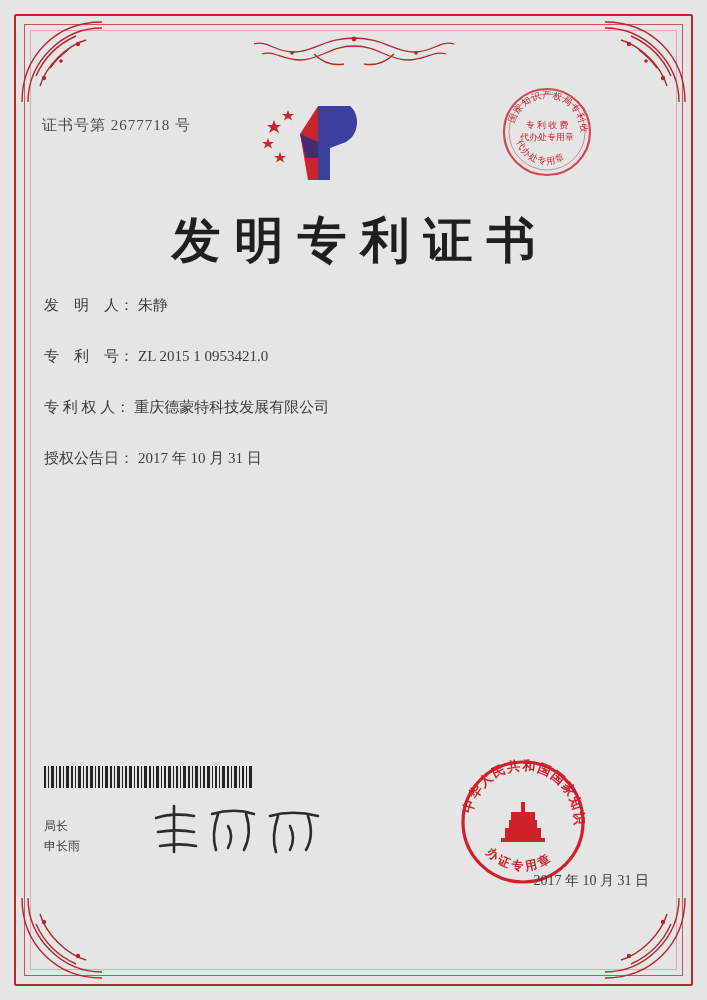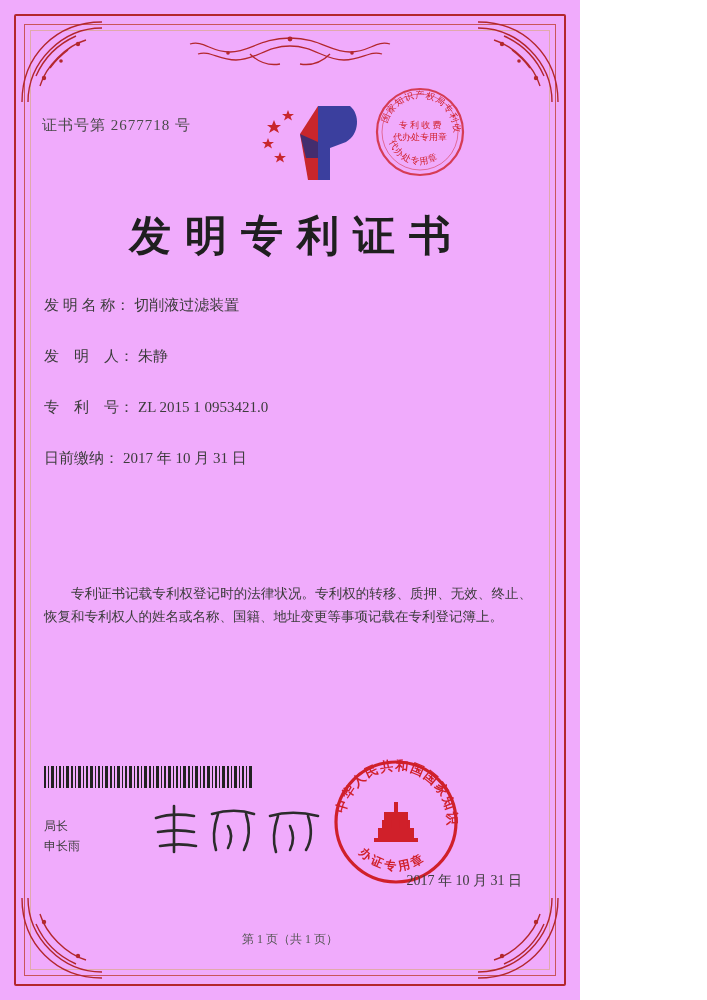--- a/index.html
+++ b/index.html
@@ -10,23 +10,23 @@
   body {
     width: 707px;
     height: 1000px;
     font-family: "Liberation Serif", serif;
     color: #3a3a3a;
     overflow: hidden;
   }
 
   .page {
     position: relative;
-    width: 580px;
+    width: 707px;
     height: 1000px;
-    background: #f0abfc;
+    background: #e5e5e5;
     text-decoration: underline;
   }
 
   
   .frame-outer {
     position: absolute;
     left: 14px;
     top: 14px;
     right: 14px;
     bottom: 14px;
@@ -106,21 +106,21 @@
     width: 92px;
     height: 92px;
   }
 
   .title {
     position: absolute;
     left: 0;
     right: 0;
     top: 164px;
     text-align: center;
-    font-size: 42px;
+    font-size: 49px;
     letter-spacing: 14px;
     color: #1f1f1f;
     font-family: "Liberation Serif", serif;
     font-weight: 700;
     text-indent: 14px;
   }
 
   .fields {
     position: absolute;
     left: 2px;
@@ -329,35 +329,34 @@
         </text>
         <text x="46" y="42" font-size="9" fill="#d0202a" text-anchor="middle" font-family="Liberation Serif, serif">专 利 收 费</text>
         <text x="46" y="54" font-size="9" fill="#d0202a" text-anchor="middle" font-family="Liberation Serif, serif">代办处专用章</text>
       </svg>
     </div>
 
     <div class="title">发明专利证书</div>
 
     <div class="fields">
       <div class="field">
-        <span class="lbl">发 明 名 称：</span><span class="val">切削液过滤装置</span>
-      </div>
-      <div class="field">
         <span class="lbl">发　明　人：</span><span class="val">朱静</span>
       </div>
       <div class="field">
         <span class="lbl">专　利　号：</span><span class="val">ZL 2015 1 0953421.0</span>
       </div>
       <div class="field">
-        <span class="lbl">日前缴纳：</span><span class="val">2017 年 10 月 31 日</span>
+        <span class="lbl">专 利 权 人：</span><span class="val">重庆德蒙特科技发展有限公司</span>
       </div>
+      <div class="field">
+        <span class="lbl">授权公告日：</span><span class="val">2017 年 10 月 31 日</span>
+      </div>
     </div>
 
     <div class="paras">
-      <p>专利证书记载专利权登记时的法律状况。专利权的转移、质押、无效、终止、恢复和专利权人的姓名或名称、国籍、地址变更等事项记载在专利登记簿上。</p>
     </div>
 
     <div class="barcode">
       <svg width="210" height="22" viewBox="0 0 210 22">
         <g fill="#222">
           <rect x="0" y="0" width="2" height="22"></rect>
             <rect x="4" y="0" width="1" height="22"></rect>
           <rect x="7" y="0" width="3" height="22"></rect>
             <rect x="12" y="0" width="1" height="22"></rect>
           <rect x="15" y="0" width="2" height="22"></rect>
@@ -460,15 +459,14 @@
           <path d="M128,16 C142,12 160,12 176,16"></path>
           <path d="M136,16 C132,28 130,40 134,52"></path>
           <path d="M166,16 C170,28 170,40 164,50"></path>
           <path d="M148,26 C152,34 152,42 148,50"></path>
         </g>
       </svg>
     </div>
 
     <div class="issue-date">2017 年 10 月 31 日</div>
 
-    <div class="footer">第 1 页（共 1 页）</div>
   </div>
 </div>
 
 </body></html>

